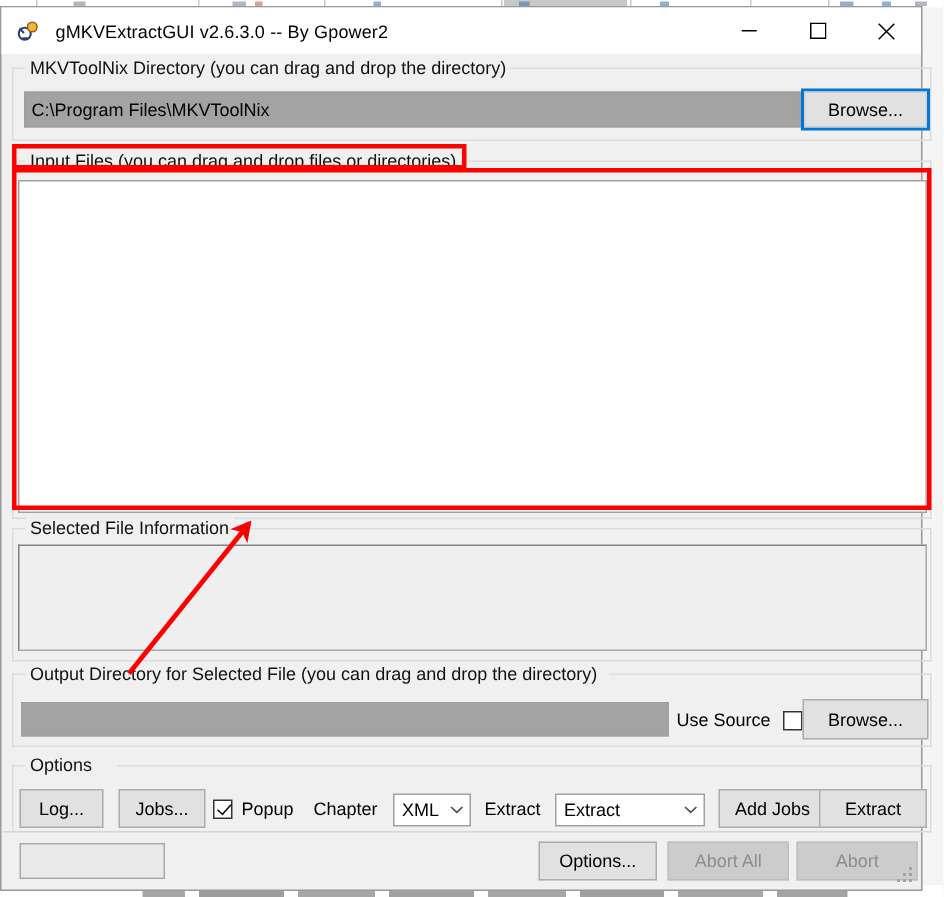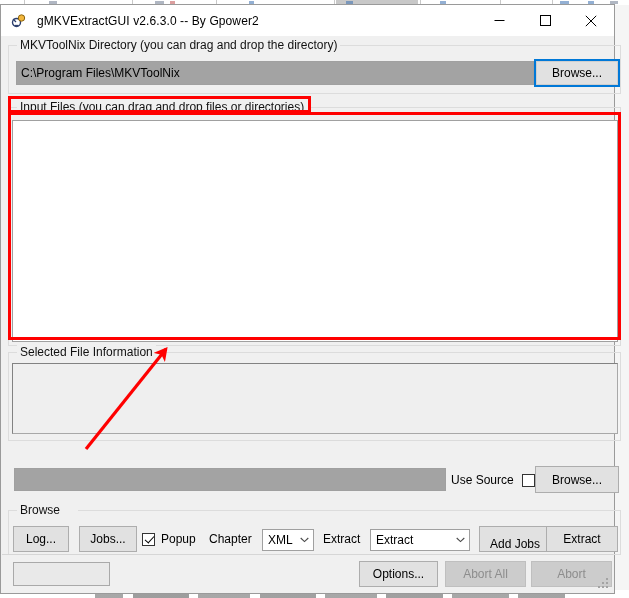--- a/index.html
+++ b/index.html
@@ -380,41 +380,49 @@
       <div class="gb-line gb-top-r" style="width:460px;"></div>
       <div class="gb-line gb-left"></div>
       <div class="gb-line gb-right"></div>
       <div class="gb-line gb-bottom"></div>
       <div class="gb-title">Selected File Information</div>
     </div>
 
     <div class="infopanel" style="left:11px; top:358px; width:606px; height:71px;">
     </div>
 
+    <div class="group" style="left:7px; top:437px; width:613px; height:56px;">
+      <div class="gb-line gb-top-l" style="width:9px;"></div>
+      <div class="gb-line gb-top-r" style="width:215px;"></div>
+      <div class="gb-line gb-left"></div>
+      <div class="gb-line gb-right"></div>
+      <div class="gb-line gb-bottom"></div>
+      <div class="gb-title">Output Directory for Selected File (you can drag and drop the directory)</div>
+    </div>
 
     <div class="textbox" style="left:13px; top:463px; width:432px; height:23px;">
       <span></span>
     </div>
 
     <div class="checkbox-wrap" style="left:450px; top:468px;">
       <span class="cb-label" style="margin-left:0; margin-right:8px;">Use Source</span>
       <span class="cb-box"></span>
     </div>
 
     <div class="btn" style="left:534px; top:461px; width:84px; height:27px;">
       <span>Browse...</span>
     </div>
 
     <div class="group" style="left:7px; top:498px; width:613px; height:52px;">
       <div class="gb-line gb-top-l" style="width:9px;"></div>
       <div class="gb-line gb-top-r" style="width:543px;"></div>
       <div class="gb-line gb-left"></div>
       <div class="gb-line gb-right"></div>
       <div class="gb-line gb-bottom"></div>
-      <div class="gb-title">Browse</div>
+      <div class="gb-title">Options</div>
     </div>
 
     <div class="btn" style="left:12px; top:521px; width:56px; height:26px;">
       <span>Log...</span>
     </div>
 
     <div class="btn" style="left:78px; top:521px; width:58px; height:26px;">
       <span>Jobs...</span>
     </div>
 
@@ -438,21 +446,21 @@
 
     <div class="combo" style="left:369px; top:524px; width:100px; height:22px;">
       <span class="combo-text">Extract</span>
       <span class="combo-arrow">
         <svg width="9" height="6" viewBox="0 0 9 6">
           <path d="M0.7 1 L4.5 4.6 L8.3 1" fill="none" stroke="#4a4a4a" stroke-width="1.1"></path>
         </svg>
       </span>
     </div>
 
-    <div class="btn" style="left:478px; top:521px; width:72px; height:26px;align-items:flex-end;">
+    <div class="btn" style="left:478px; top:521px; width:72px; height:26px;">
       <span>Add Jobs</span>
     </div>
 
     <div class="btn" style="left:545px; top:521px; width:72px; height:26px;">
       <span>Extract</span>
     </div>
 
     <div id="statusbar">
       <div id="status-panel">
         <span></span>

